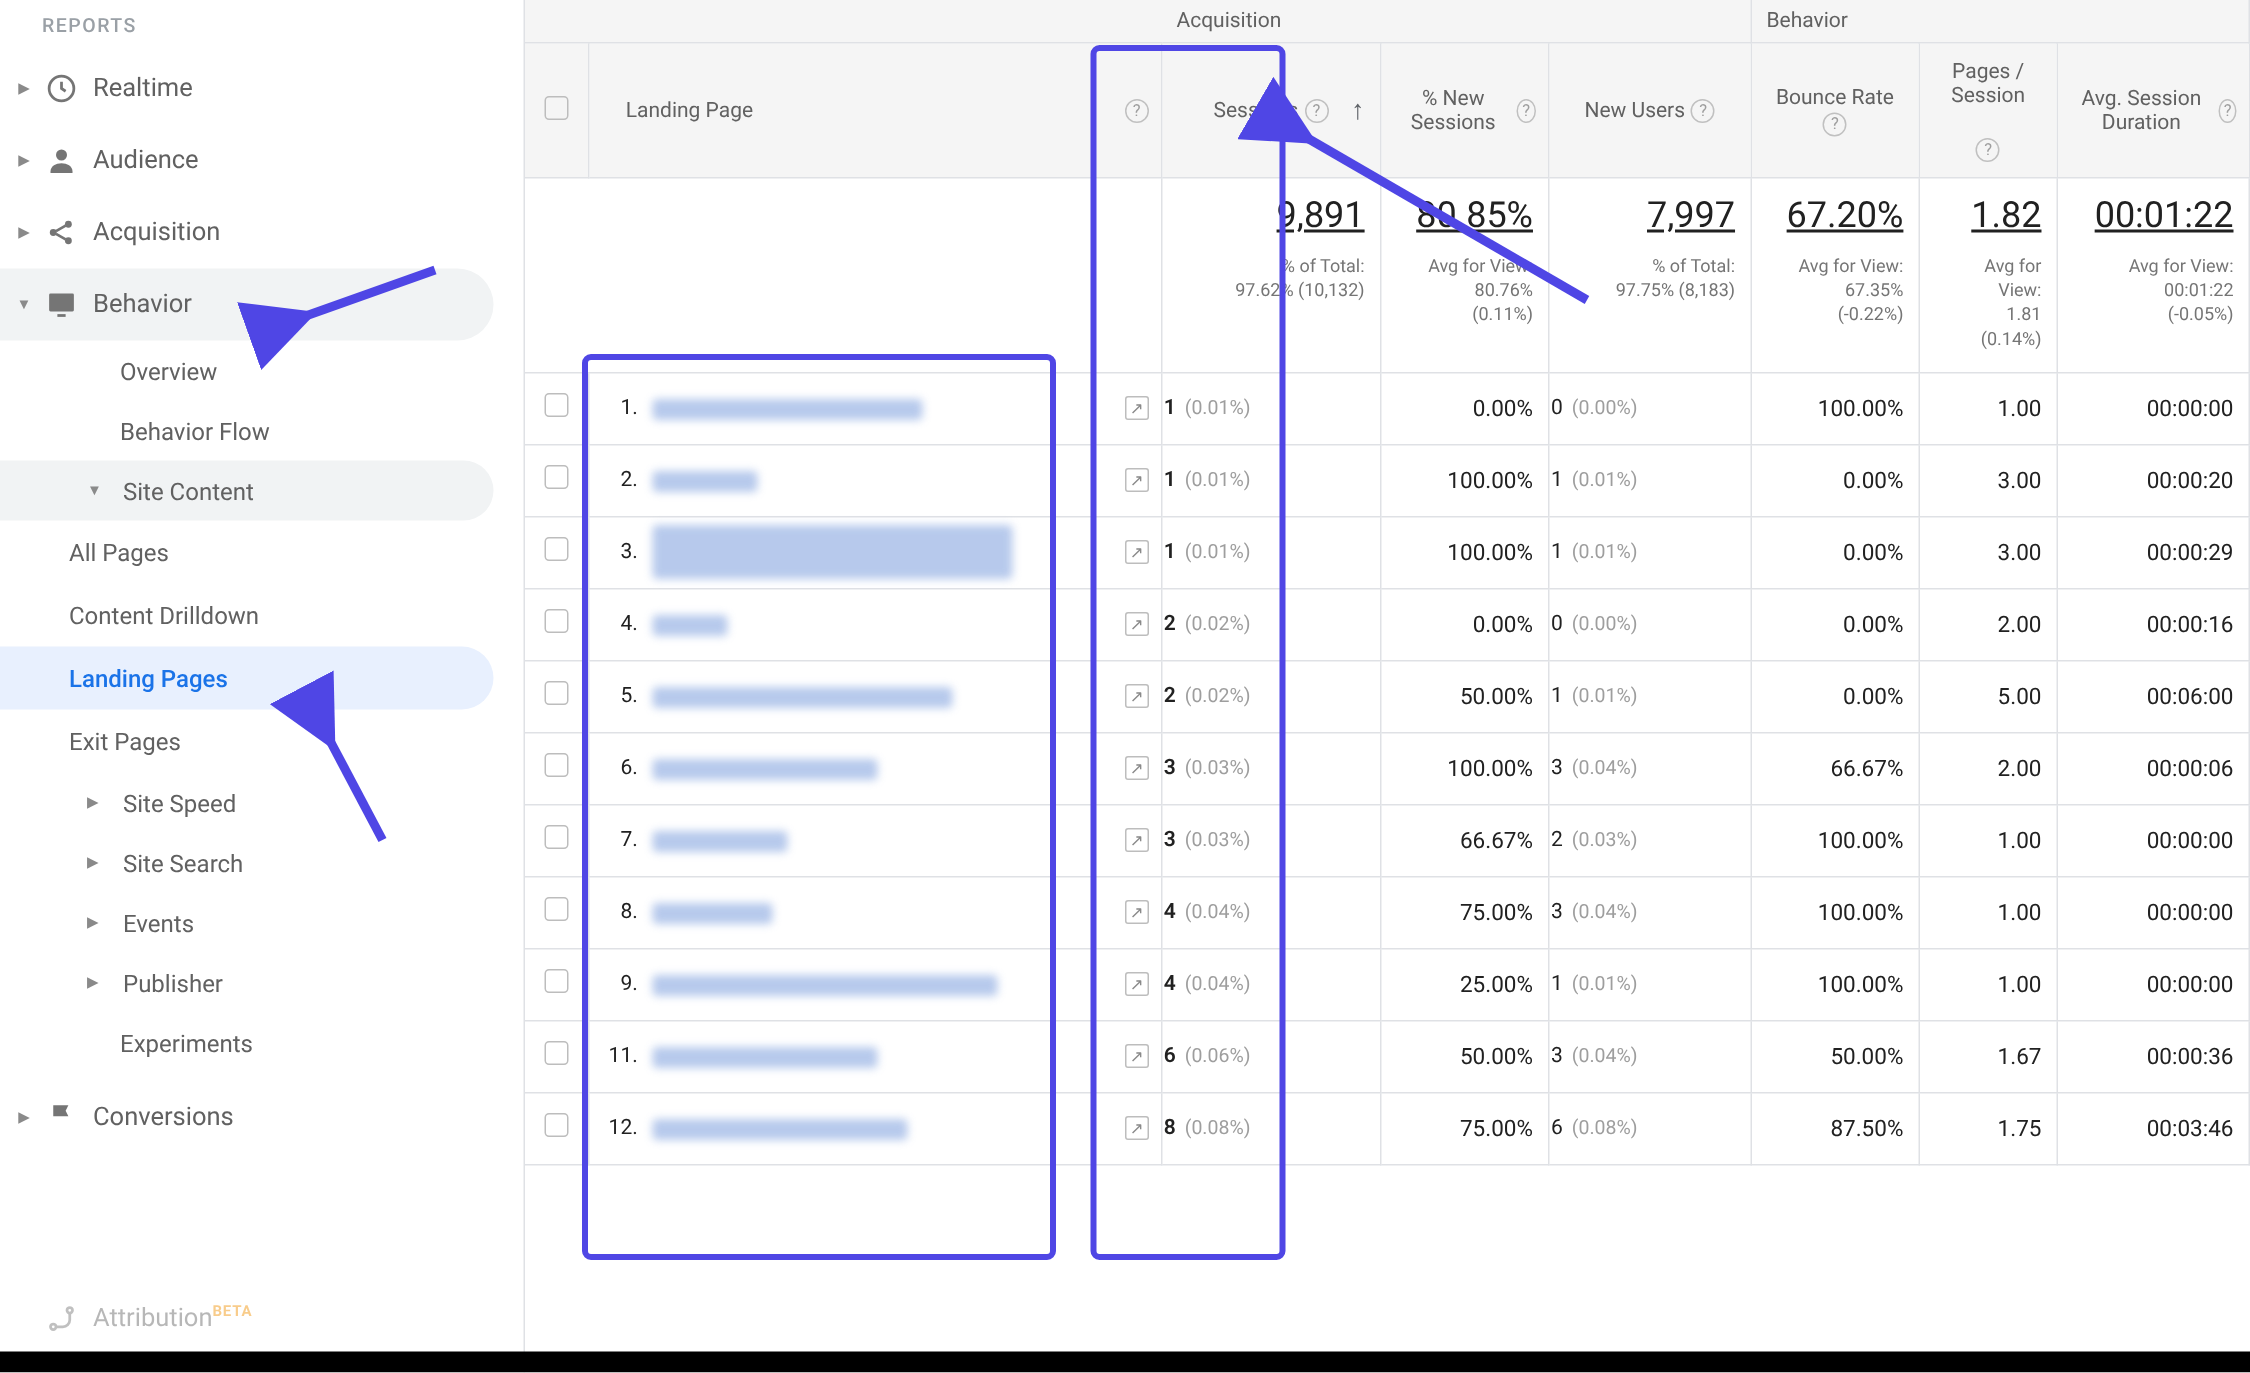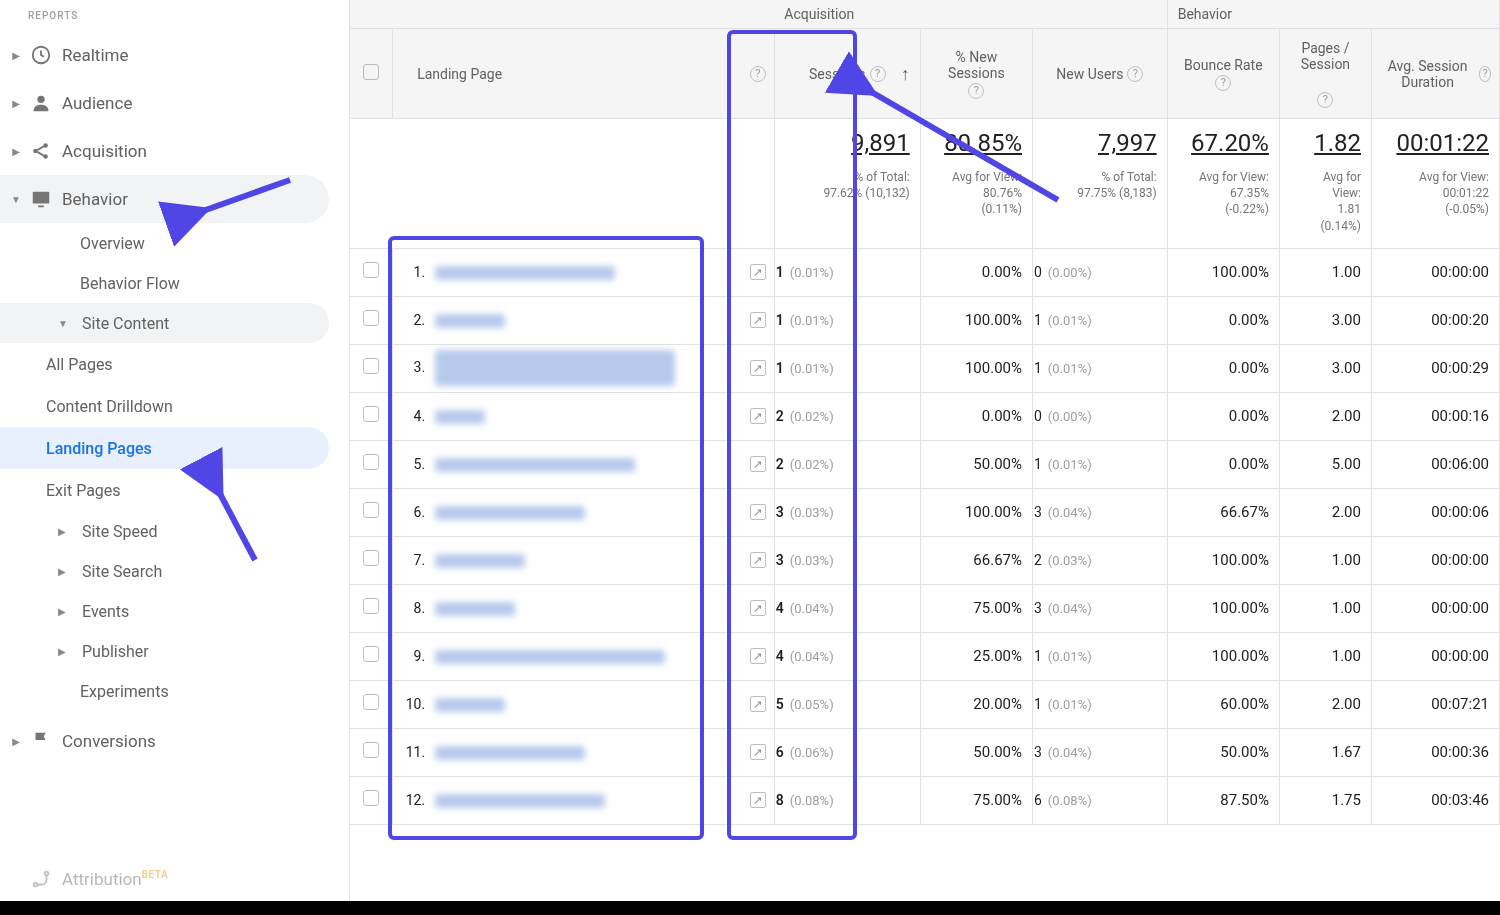--- a/index.html
+++ b/index.html
@@ -38,21 +38,21 @@
   }
   .main {
     flex:1;
     overflow:hidden;
     position:relative;
   }
 
   
   .reports-label {
     padding: 4px 0 10px 28px;
-    font-size:10px;
+    font-size:13px;
     letter-spacing:1px;
     color:#9aa0a6;
     font-weight:500;
   }
   .nav-item {
     display:flex;
     align-items:center;
     height:48px;
     padding-left:6px;
     color:var(--muted);
@@ -289,21 +289,21 @@
               </span>
             </th>
             <th>
               <span class="hdr">
                   <span>Sessions</span>
                   <span class="help">?</span>
                 </span>
               <span class="sort-arrow">↑</span>
             </th>
             <th>
-              <span class="hdr" style="flex-direction:column; gap:2px">
+              <span class="hdr" style="flex-direction:row; gap:2px">
                 <span>% New Sessions</span>
                 <span class="help">?</span>
               </span>
             </th>
             <th>
               <span class="hdr">
                   <span>New Users</span>
                   <span class="help">?</span>
                 </span>
             </th>
@@ -451,30 +451,20 @@
               <td class="page-cell" style="text-align:left"><span class="num">9.</span><span class="blurred" style="width:230px;height:14px"></span><span class="ext"></span></td>
               <td class="num-cell"><span class="val">4</span><span class="pct">(0.04%)</span></td>
               <td class="right-narrow">25.00%</td>
               <td class="num-cell"><span class="val" style="font-weight:400">1</span><span class="pct">(0.01%)</span></td>
               <td class="right-narrow">100.00%</td>
               <td class="right-narrow">1.00</td>
               <td class="right-narrow">00:00:00</td>
             </tr>
             <tr>
               <td class="chk-cell"><span class="chk"></span></td>
-              <td class="page-cell" style="text-align:left"><span class="num">10.</span><span class="blurred" style="width:70px;height:14px"></span><span class="ext"></span></td>
-              <td class="num-cell"><span class="val">5</span><span class="pct">(0.05%)</span></td>
-              <td class="right-narrow">20.00%</td>
-              <td class="num-cell"><span class="val" style="font-weight:400">1</span><span class="pct">(0.01%)</span></td>
-              <td class="right-narrow">60.00%</td>
-              <td class="right-narrow">2.00</td>
-              <td class="right-narrow">00:07:21</td>
-            </tr>
-            <tr>
-              <td class="chk-cell"><span class="chk"></span></td>
               <td class="page-cell" style="text-align:left"><span class="num">11.</span><span class="blurred" style="width:150px;height:14px"></span><span class="ext"></span></td>
               <td class="num-cell"><span class="val">6</span><span class="pct">(0.06%)</span></td>
               <td class="right-narrow">50.00%</td>
               <td class="num-cell"><span class="val" style="font-weight:400">3</span><span class="pct">(0.04%)</span></td>
               <td class="right-narrow">50.00%</td>
               <td class="right-narrow">1.67</td>
               <td class="right-narrow">00:00:36</td>
             </tr>
             <tr>
               <td class="chk-cell"><span class="chk"></span></td>

